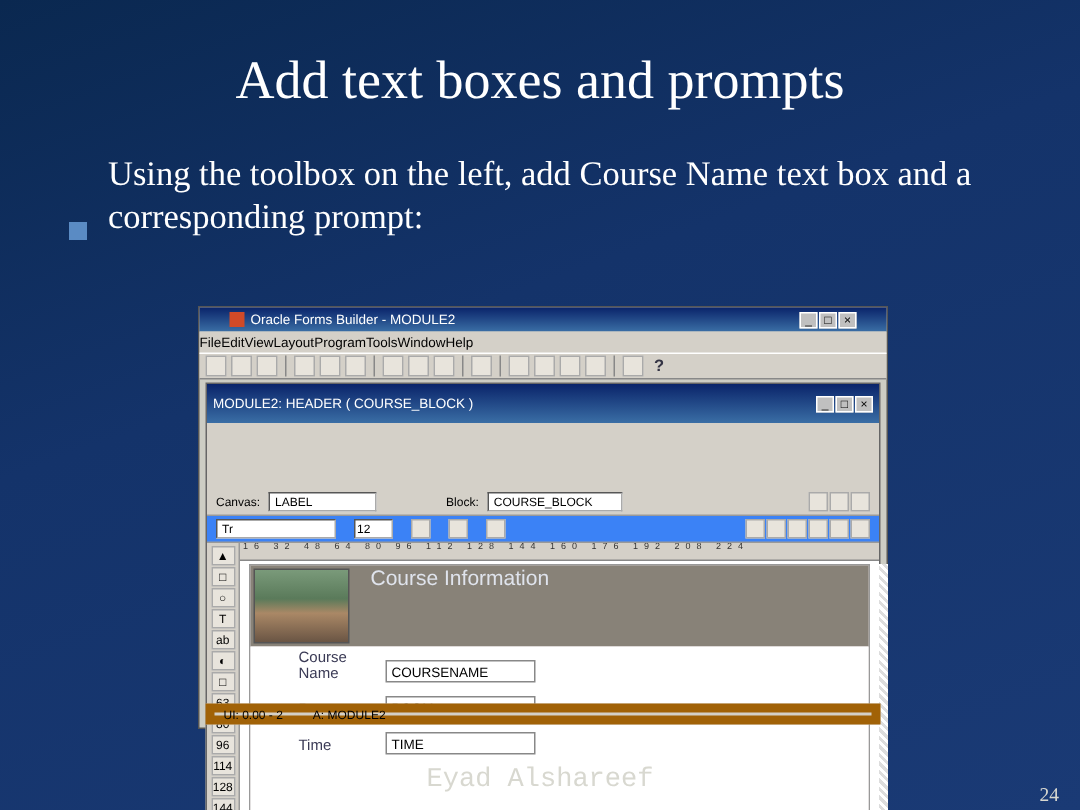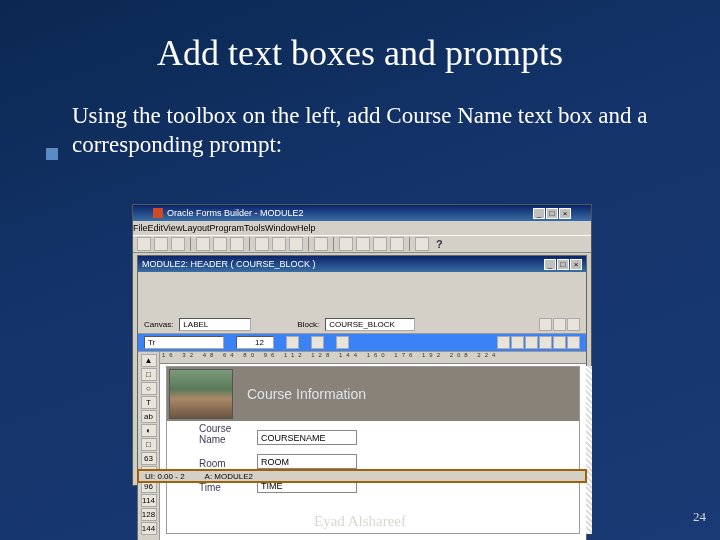--- a/index.html
+++ b/index.html
@@ -91,21 +91,21 @@
     width: 14px; height: 14px; border: 1px solid #aaa; background: #e8e4dc;
   }
   .divider { width: 1px; height: 14px; background: #888; margin: 0 2px; }
   .qmark { margin-left: 4px; font-size: 11px; color: #334; font-weight: bold; }
   .inner-window {
     margin: 2px 4px 0 4px;
     border: 1px solid #666;
     background: #d4d0c8;
   }
   .inner-title {
-    height: 16px;
+    height: 26px;
     background: linear-gradient(#0a246a, #3a6ea5);
     color: #fff;
     display: flex; align-items: center; padding: 0 4px; font-size: 9px; justify-content: flex-end;
   }
   .inner-title-btns { margin-left: auto; display: flex; gap: 1px; }
   .propbar {
     height: 18px;
     background: #d4d0c8;
     border-bottom: 1px solid #999;
     display: flex; align-items: center; gap: 6px; padding: 0 6px;
@@ -114,21 +114,21 @@
   }
   .propfield {
     height: 13px; background: #fff; border: 1px inset #aaa; padding: 0 3px;
     display: flex; align-items: center;
   }
   .propbar2 {
     height: 18px; background: #3b82f6; border-bottom: 1px solid #999;
     display: flex; align-items: center; gap: 12px; padding: 0 6px; font-size: 8px;
   }
   .fontfield { width: 80px; height: 13px; background: #fff; border: 1px inset #aaa; padding: 0 3px; display:flex; align-items:center; }
-  .sizefield { width: 26px; height: 13px; background: #fff; border: 1px inset #aaa; padding: 0 18px; display:flex; align-items:center; }
+  .sizefield { width: 26px; height: 13px; background: #fff; border: 1px inset #aaa; padding: 0 1px; display:flex; align-items:center; }
   .mini-btns { display: flex; gap: 1px; margin-left: auto; }
   .mini { width: 13px; height: 13px; border: 1px solid #aaa; background: #e8e4dc; }
   .canvas-area {
     position: relative;
     height: 188px;
     display: flex;
   }
   .toolbox {
     width: 22px;
     background: #d4d0c8;
@@ -155,21 +155,21 @@
     border: 1px solid #999;
   }
   
   .hatch {
     position: absolute; right: -6px; top: 14px; width: 6px; bottom: 6px;
     background: repeating-linear-gradient(45deg, #ddd 0 2px, #fff 2px 4px);
   }
   .header-band {
     position: absolute; left: 0; top: 0; right: 0; height: 54px;
     background: #888278;
-    display: flex; align-items: center;
+    display: flex; 
   }
   .header-img {
     width: 64px; height: 50px; margin: 2px;
     background: linear-gradient(#7a9a7a 0%, #5a7a5a 40%, #aa8866 60%, #6a5544 100%);
     border: 1px solid #555;
   }
   .header-text {
     margin-left: 12px; font-size: 14px; color: #dfe3ec; font-family: Tahoma, sans-serif;
   }
   .form-body {
@@ -182,35 +182,36 @@
   .form-label {
     width: 90px; text-align: left; padding-left: 32px;
     font-size: 10px; color: #3a3a55; font-family: Tahoma, sans-serif;
   }
   .form-input {
     width: 100px; height: 15px; border: 1px solid #888; background: #fff;
     font-size: 9px; padding: 0 3px; display: flex; align-items: center;
   }
   .statusbar {
     position: absolute; left: 4px; right: 4px; bottom: 2px; height: 14px;
-    background: #d4d0c8; border: 2px solid #a16207;
+    background: #d4d0c8; border: 6px solid #a16207;
     display: flex; align-items: center; font-size: 8px; padding: 0 6px; gap: 20px;
   }
   .footer {
     position: absolute;
     bottom: 10px;
     left: 0; right: 0;
     display: flex;
     justify-content: center;
-    font-size: 15px;
+    font-size: 18px;
     color: #d8d8d0;
+    font-family: Liberation Mono, monospace;
   }
   .page-num {
     position: absolute;
-    right: 14px; bottom: 15px;
+    right: 14px; bottom: 2px;
     font-size: 13px; color: #d8d8d0;
   }
 </style>
 </head>
 <body>
 
 <h1 class="slide-title">Add text boxes and prompts</h1>
 
 <div class="bullet-row">
   <div class="bullet-square"></div>

